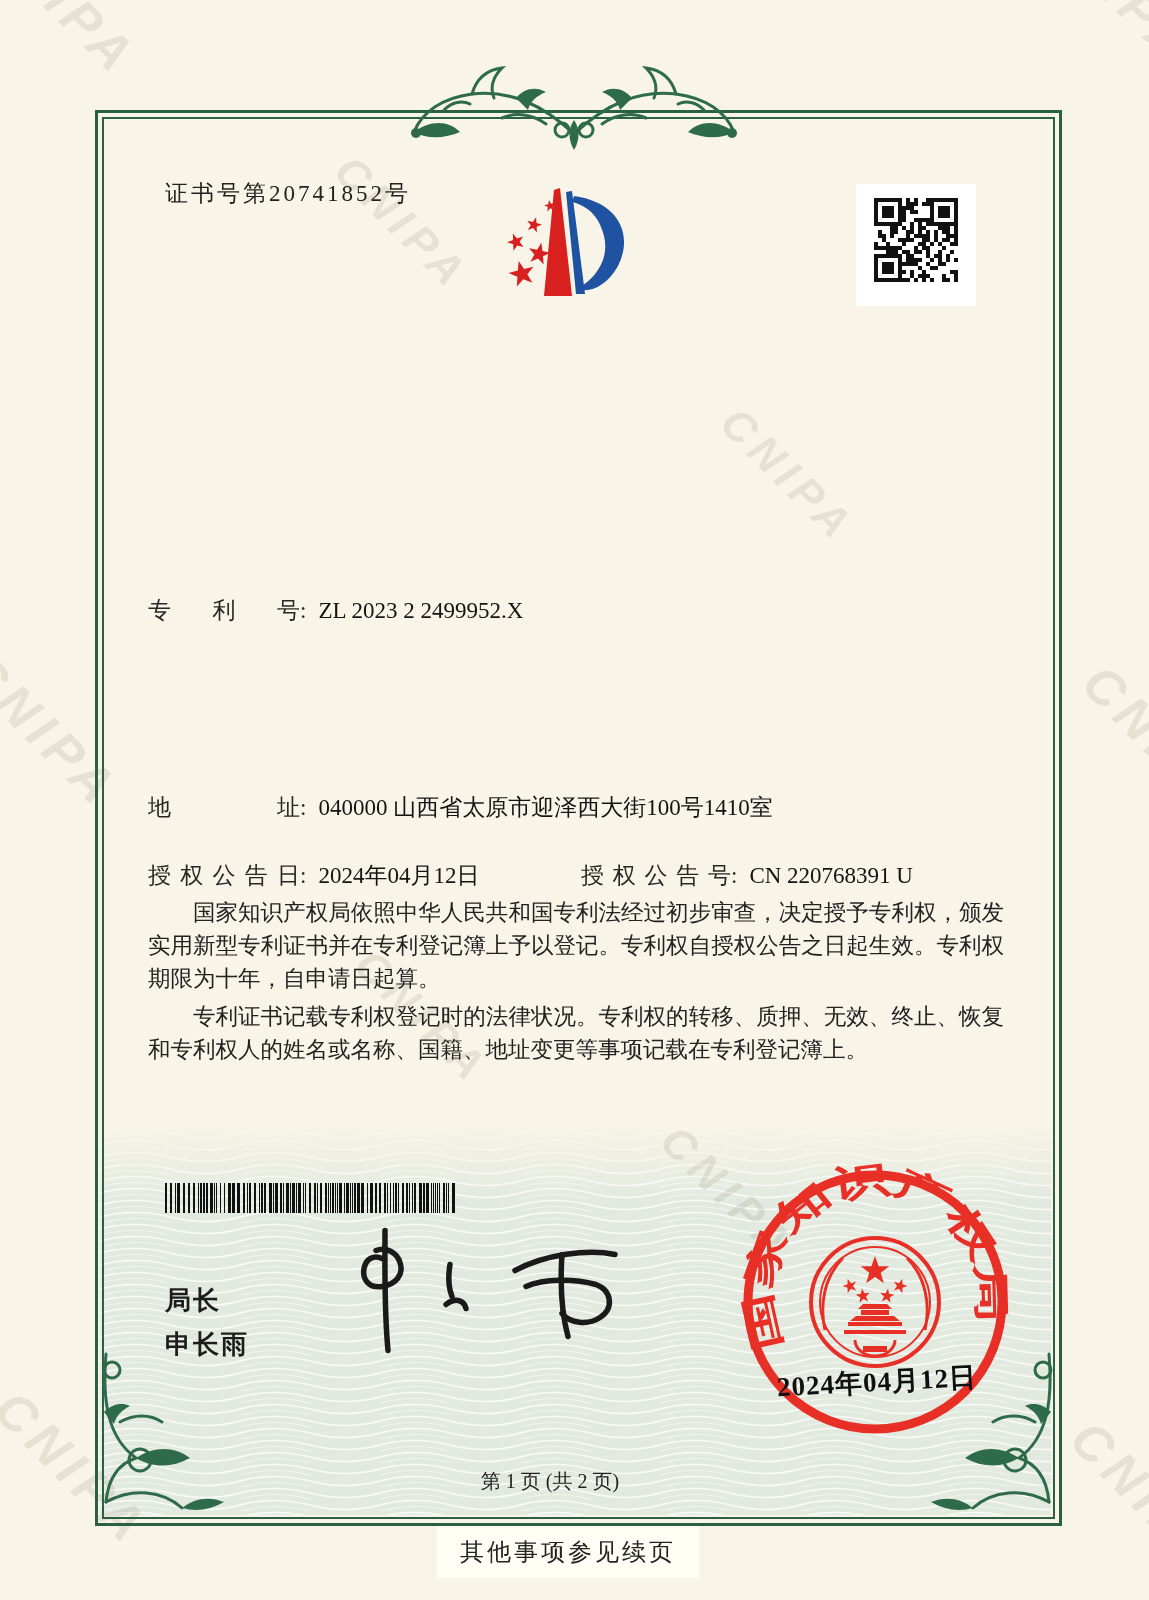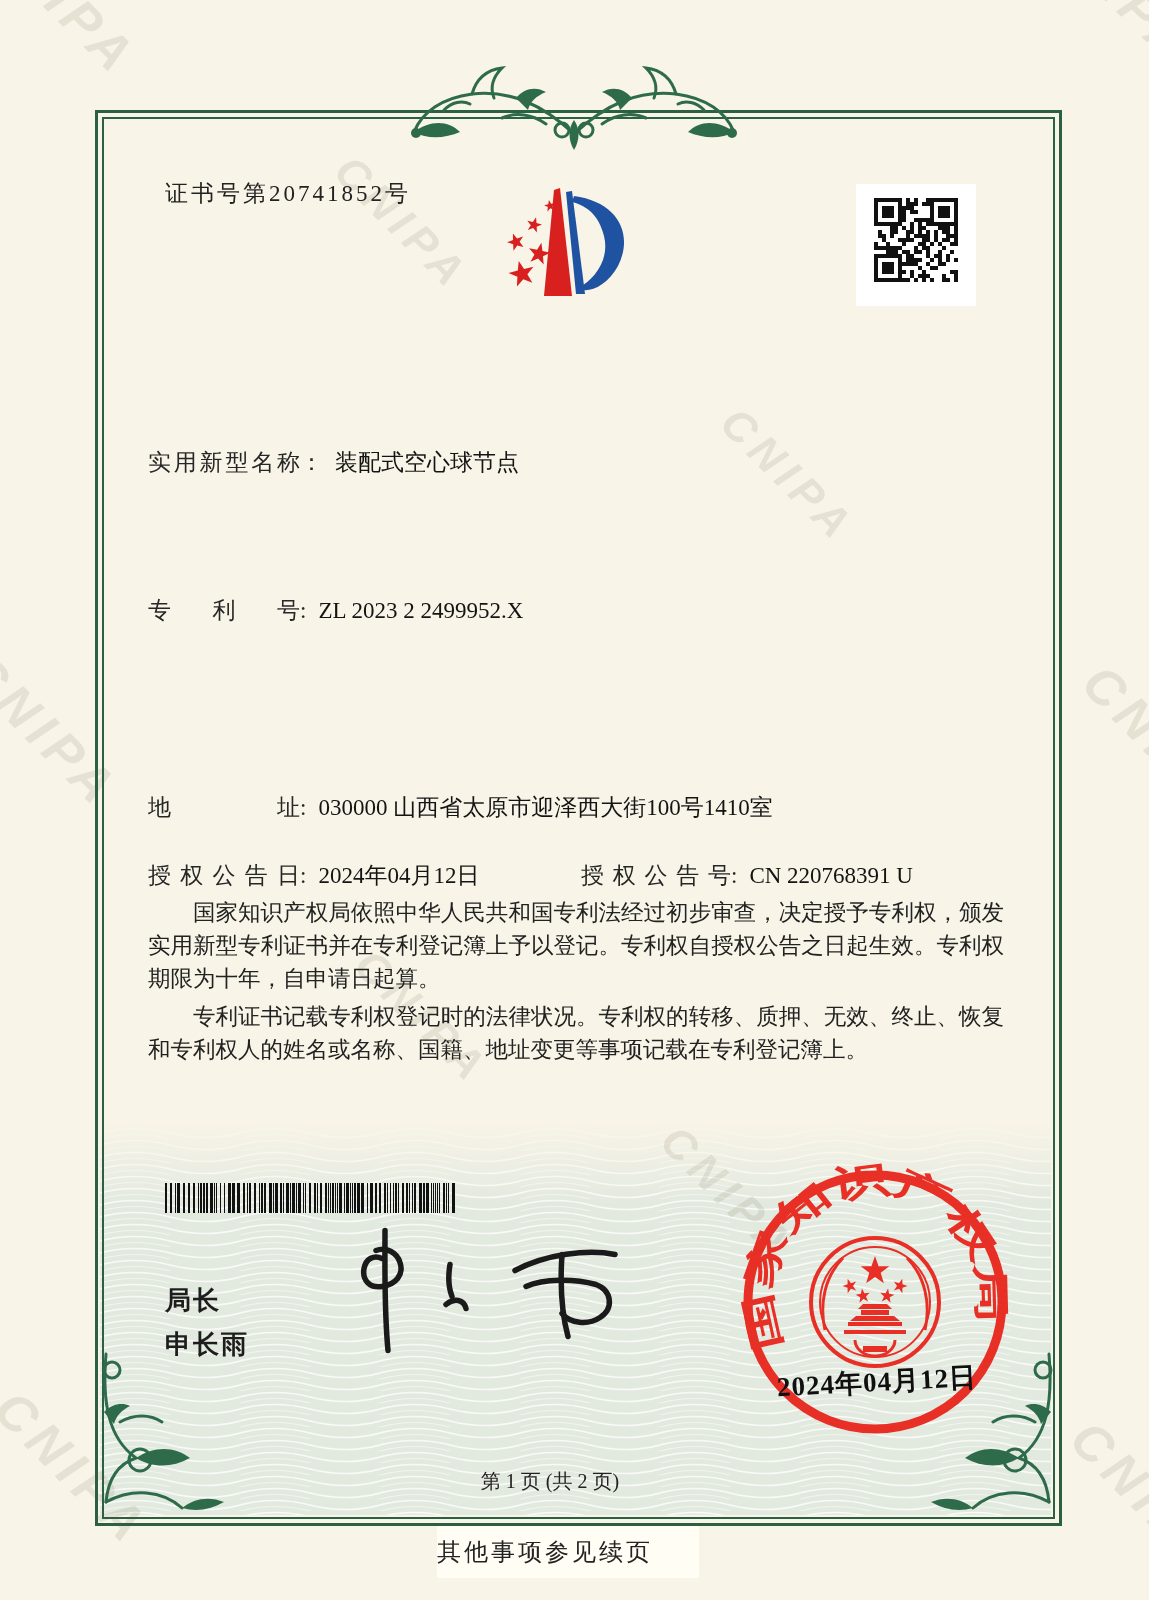--- a/index.html
+++ b/index.html
@@ -61,21 +61,21 @@
     font-size:26px;font-weight:600;color:#1d1d1d;letter-spacing:2px;}
   .sig{left:330px;top:1222px;}
   .seal{left:735px;top:1162px;}
   .seal-date{
     left:757px;top:1364px;width:240px;text-align:center;
     font-size:27px;font-weight:bold;color:#101010;letter-spacing:1px;
     transform:rotate(-3deg);z-index:5;
   }
   .page-num{left:150px;top:1468px;width:800px;text-align:center;font-size:20px;color:#222;}
   .cont-note{
-    left:437px;top:1526px;width:262px;padding:10px 0;
+    left:437px;top:1526px;width:262px;padding:10px 0;text-align:center;
     background:#fffdf4;font-size:24px;color:#232323;letter-spacing:3px;z-index:4;
   }
 </style>
 </head>
 <body>
 
 <div class="page">
 
   <div class="wm big" style="left:-70px;top:-32px">CNIPA</div>
   <div class="wm big" style="left:988px;top:-42px">CNIPA</div>
@@ -310,28 +310,25 @@
         <rect x="56" y="0" width="28" height="28" fill="#111"></rect>
         <rect x="60" y="4" width="20" height="20" fill="#fff"></rect>
         <rect x="64" y="8" width="12" height="12" fill="#111"></rect>
         <rect x="0" y="56" width="28" height="28" fill="#111"></rect>
         <rect x="4" y="60" width="20" height="20" fill="#fff"></rect>
         <rect x="8" y="64" width="12" height="12" fill="#111"></rect>
       </svg>
   </div>
 
 
-  <div class="abs frow" style="top:447px">
-    <span class="flabel">实用新型名称</span><span class="fcolon">：</span><span class="fvalue">装配式空心球节点</span>
-  </div>
   <div class="abs frow" style="top:595px">
     <span class="flabel">专利号</span><span class="fcolon">:</span><span class="fvalue">ZL 2023 2 2499952.X</span>
   </div>
   <div class="abs frow" style="top:792px">
-    <span class="flabel">地址</span><span class="fcolon">:</span><span class="fvalue">030000 山西省太原市迎泽西大街100号1410室</span>
+    <span class="flabel">地址</span><span class="fcolon">:</span><span class="fvalue">040000 山西省太原市迎泽西大街100号1410室</span>
   </div>
   <div class="abs frow" style="top:860px">
     <span class="flabel">授权公告日</span><span class="fcolon">:</span><span class="fvalue">2024年04月12日</span>
     <span class="fgroup2">
       <span class="flabel">授权公告号</span><span class="fcolon">:</span><span class="fvalue">CN 220768391 U</span>
     </span>
   </div>
 
   <div class="abs paras">
     <p>国家知识产权局依照中华人民共和国专利法经过初步审查，决定授予专利权，颁发实用新型专利证书并在专利登记簿上予以登记。专利权自授权公告之日起生效。专利权期限为十年，自申请日起算。</p>

